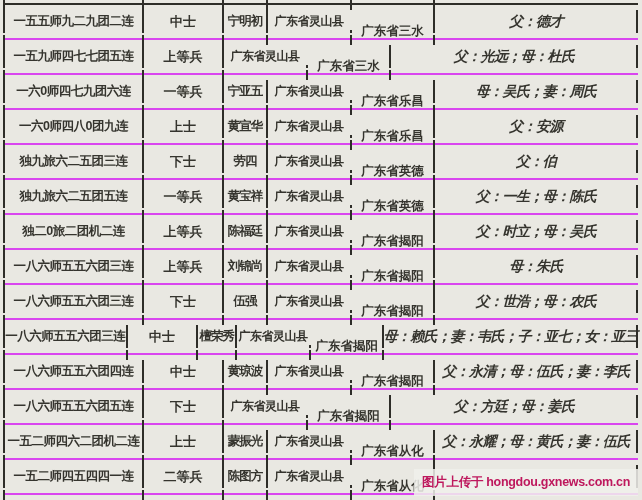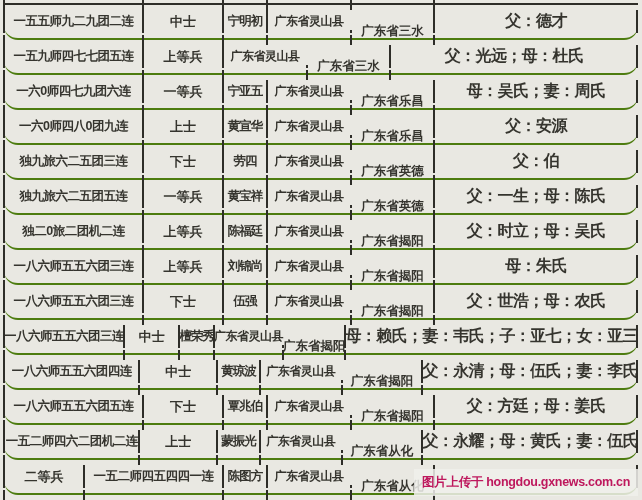--- a/index.html
+++ b/index.html
@@ -18,22 +18,21 @@
     position: absolute;
     left: 4px;
     top: 3px;
     width: 634px;
     border-top: 2px solid #2e2d28;
   }
   .row {
     position: relative;
     display: flex;
     height: 33px;
-    border-bottom: 2px solid #4d7c0f;
-    border-radius: 14px;
+    border-bottom: 2px solid #d946ef;
   }
   
   .row::after {
     content: "";
     position: absolute;
     right: 0;
     top: 5px;
     bottom: 5px;
     width: 2px;
     background: #2e2d28;
@@ -70,21 +69,21 @@
     background: #2e2d28;
   }
   .row:first-child .cell::after {
     box-shadow: 0 -35px 0 0 #2e2d28; 
   }
   .c0 { width: 139px; font-size: 12.5px; letter-spacing: -0.5px; }
   .c1 { width: 80px; }
   .c2 { width: 44px; font-size: 12.5px; letter-spacing: -1px; }
   .c3 { width: 84px; font-size: 12px; letter-spacing: -0.5px; }
   .c4 { width: 83px; font-size: 12.5px; margin-top: 20px; }
-  .c5 { flex: 1; font-size: 16px; letter-spacing: -0.6px; }
+  .c5 { flex: 1; font-size: 14px; letter-spacing: -0.6px; font-style: italic; }
   .watermark {
     position: absolute;
     right: 4px;
     bottom: 4px;
     height: 27px;
     padding: 0 8px;
     display: flex;
     align-items: center;
     background: rgba(240, 240, 235, 0.85);
     color: #be185d;
@@ -181,36 +180,35 @@
       <div class="cell c0">一八六师五五六团四连</div>
       <div class="cell c1">中士</div>
       <div class="cell c2">黄琼波</div>
       <div class="cell c3">广东省灵山县</div>
       <div class="cell c4">广东省揭阳</div>
       <div class="cell c5">父：永清；母：伍氏；妻：李氏</div>
     </div>
     <div class="row">
       <div class="cell c0">一八六师五五六团五连</div>
       <div class="cell c1">下士</div>
-      <div class="cell c2">覃兆伯</div>
       <div class="cell c3">广东省灵山县</div>
       <div class="cell c4">广东省揭阳</div>
       <div class="cell c5">父：方廷；母：姜氏</div>
     </div>
     <div class="row">
       <div class="cell c0">一五二师四六二团机二连</div>
       <div class="cell c1">上士</div>
       <div class="cell c2">蒙振光</div>
       <div class="cell c3">广东省灵山县</div>
       <div class="cell c4">广东省从化</div>
       <div class="cell c5">父：永耀；母：黄氏；妻：伍氏</div>
     </div>
     <div class="row">
+      <div class="cell c0">一五二师四五四四一连</div>
       <div class="cell c1">二等兵</div>
-      <div class="cell c0">一五二师四五四四一连</div>
       <div class="cell c2">陈图方</div>
       <div class="cell c3">广东省灵山县</div>
       <div class="cell c4">广东省从化</div>
       <div class="cell c5"></div>
     </div>
   </div>
 
 <div class="watermark">图片上传于 hongdou.gxnews.com.cn</div>
 
 </body></html>

